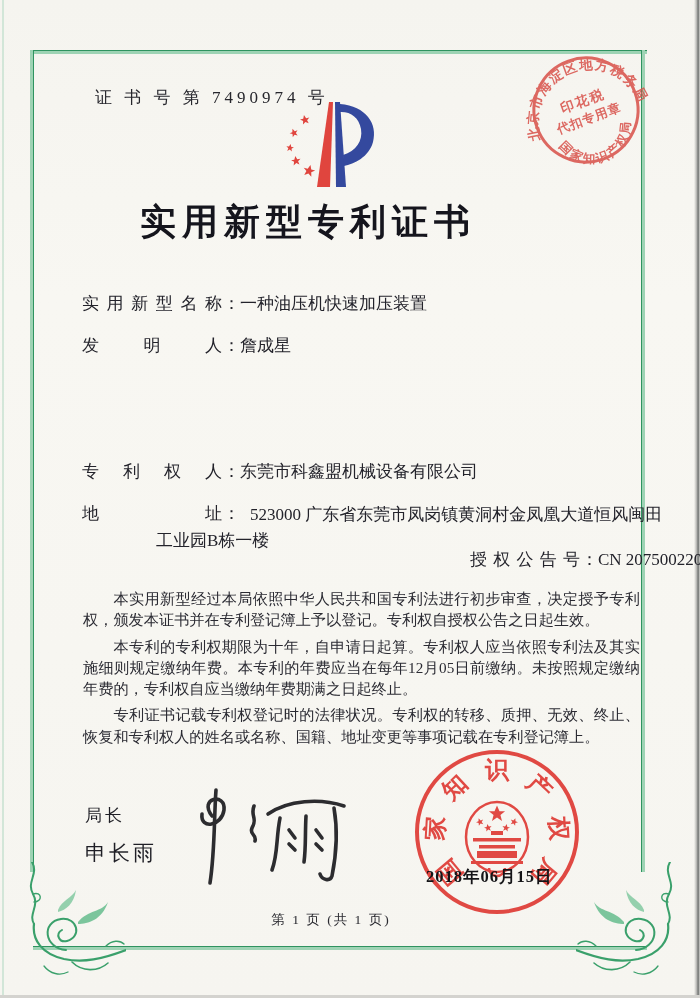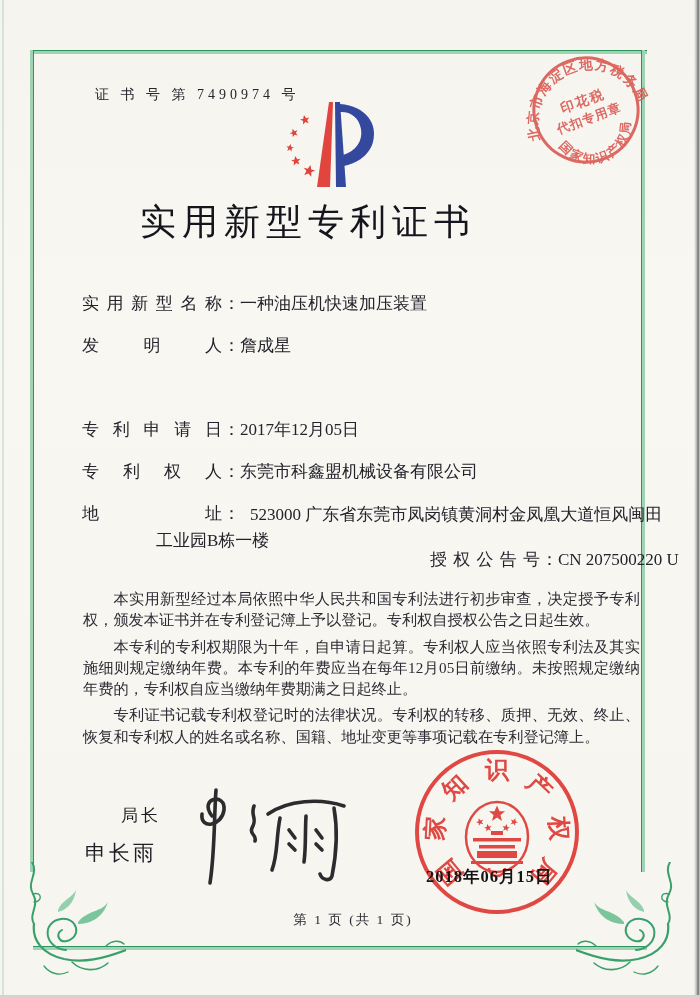--- a/index.html
+++ b/index.html
@@ -9,44 +9,44 @@
   
   .edge-left{position:absolute;left:2px;top:0;width:2px;height:998px;background:#c9e2d2;opacity:.8;}
   .edge-right{position:absolute;right:0;top:0;width:6px;height:998px;
       background:linear-gradient(90deg,rgba(0,0,0,0) 0%,#bdbdba 40%,#6f7270 70%,#d8d8d5 100%);}
   .edge-bottom{position:absolute;left:0;bottom:0;width:700px;height:3px;background:#d4d3cf;}
   
   .b-top{position:absolute;left:30px;top:50px;width:617px;height:3px;background:#9ed3b4;border-top:1.5px solid #2f9360;}
   .b-left{position:absolute;left:30px;top:50px;width:3px;height:822px;background:#9ed3b4;border-right:1.5px solid #2f9360;}
   .b-right{position:absolute;left:641px;top:50px;width:3px;height:822px;background:#9ed3b4;border-left:1.5px solid #2f9360;}
   .b-bottom{position:absolute;left:33px;top:946px;width:614px;height:3px;background:#9ed3b4;border-top:1.5px solid #2f9360;}
-  .cert-no{position:absolute;left:95px;top:86px;font-size:14px;letter-spacing:4px;color:#26262c;}
+  .cert-no{position:absolute;left:95px;top:86px;font-size:17px;letter-spacing:4px;color:#26262c;}
   .title{position:absolute;left:0;top:198px;width:616px;text-align:center;font-size:36px;
-         letter-spacing:6px;font-weight:400;color:#15151d;}
+         letter-spacing:6px;font-weight:700;color:#15151d;}
   .logo{position:absolute;left:283px;top:100px;}
   .stamp{position:absolute;left:511px;top:35px;opacity:.88;}
   .frow{position:absolute;left:82px;font-size:17px;color:#23232b;white-space:nowrap;line-height:22px;}
   .flabel{display:inline-block;width:140px;text-align:justify;text-align-last:justify;vertical-align:top;}
   .flabel.w5{width:140px;} .flabel.w2{width:140px;}
   .fcolon{display:inline-block;margin-left:1px;}
   .fvalue{display:inline-block;margin-left:0;}
   .addr-l1{position:absolute;left:250px;top:503px;font-size:17px;color:#23232b;white-space:nowrap;}
   .addr-l2{position:absolute;left:156px;top:529px;font-size:17px;color:#23232b;white-space:nowrap;}
   .frow-sub{position:absolute;left:430px;font-size:17px;color:#23232b;white-space:nowrap;line-height:22px;}
-  .flabel-sm{display:inline-block;width:110px;text-align:justify;text-align-last:justify;}
+  .flabel-sm{display:inline-block;width:110px;text-align:justify;text-align-last:justify;margin-left:40px;}
   .body-text{position:absolute;left:78px;top:583px;width:567px;font-size:15.2px;line-height:21.3px;
              color:#2b2b33;text-align:justify;}
   .body-text p{margin:5px;text-indent:2em;}
-  .sig-title{position:absolute;left:85px;top:804px;font-size:17px;letter-spacing:3px;color:#1f1f26;margin-left:36px;}
+  .sig-title{position:absolute;left:85px;top:804px;font-size:17px;letter-spacing:3px;color:#1f1f26;}
   .sig-name{position:absolute;left:85px;top:839px;font-size:21px;letter-spacing:3px;color:#1f1f26;}
   .signature{position:absolute;left:168px;top:786px;}
   .seal{position:absolute;left:407px;top:742px;opacity:.92;}
   .seal-date{position:absolute;left:426px;top:866px;font-size:16.5px;font-weight:bold;
              letter-spacing:1px;color:#141417;}
-  .footer{position:absolute;left:46px;top:911px;width:614px;text-align:center;font-size:13.5px;
+  .footer{position:absolute;left:24px;top:911px;width:614px;text-align:center;font-size:13.5px;
           letter-spacing:2px;color:#2a2a30;}
   .orn{position:absolute;}
   .orn-l{left:14px;top:862px;}
   .orn-r{left:576px;top:862px;transform:scaleX(-1);}
 </style>
 </head>
 <body>
 
 <div class="page">
 
@@ -124,23 +124,20 @@
     </g>
   </svg>
 
   <div class="title">实用新型专利证书</div>
 
   <div class="frow" style="top:293px">
     <span class="flabel">实用新型名称</span><span class="fcolon">：</span><span class="fvalue">一种油压机快速加压装置</span>
   </div>
   <div class="frow" style="top:335px">
     <span class="flabel">发明人</span><span class="fcolon">：</span><span class="fvalue">詹成星</span>
-  </div>
-  <div class="frow" style="top:419px">
-    <span class="flabel">专利申请日</span><span class="fcolon">：</span><span class="fvalue">2017年12月05日</span>
   </div>
   <div class="frow" style="top:461px">
     <span class="flabel">专利权人</span><span class="fcolon">：</span><span class="fvalue">东莞市科鑫盟机械设备有限公司</span>
   </div>
   <div class="frow" style="top:503px">
     <span class="flabel w2">地址</span><span class="fcolon">：</span>
   </div>
   <div class="addr-l1">523000 广东省东莞市凤岗镇黄洞村金凤凰大道恒风闽田</div>
   <div class="addr-l2">工业园B栋一楼</div>
   <div class="frow-sub" style="top:549px">

